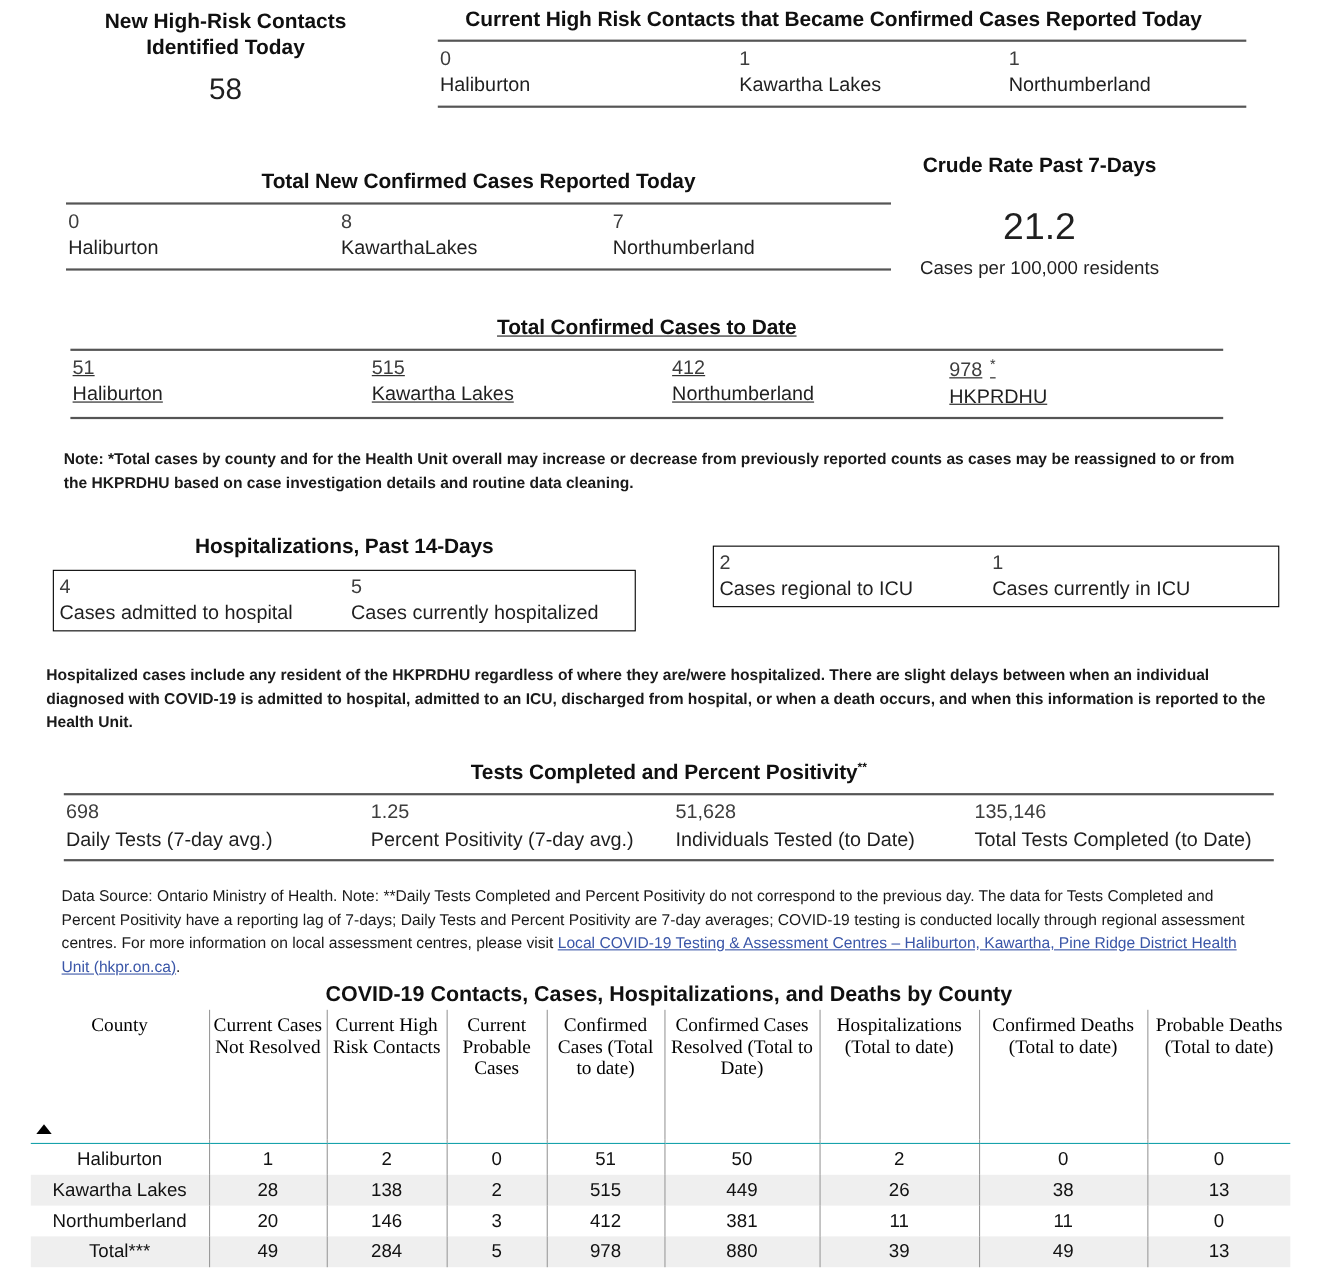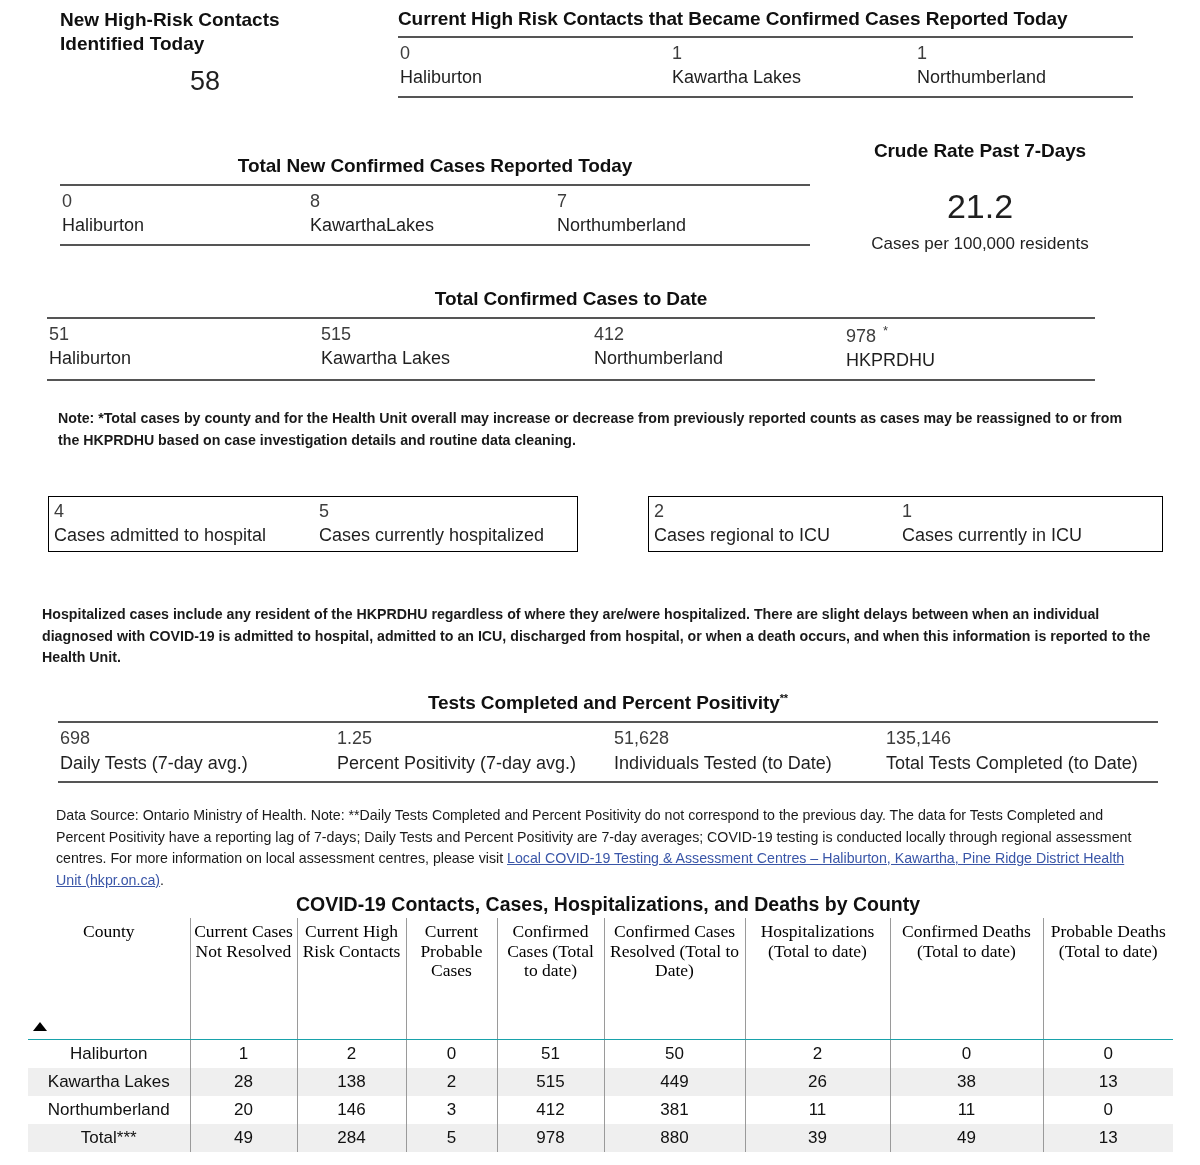--- a/index.html
+++ b/index.html
@@ -72,20 +72,21 @@
   
   .bignum {
     font-size: 31px;
     color: #1f1f1f;
     text-align: center;
     line-height: 1.1;
   }
   .hdr-big {
     font-weight: bold;
     font-size: 19px;
+    text-align: center;
     line-height: 1.28;
     color: #101010;
   }
   .sub-caption {
     font-size: 17px;
     text-align: center;
     color: #1f1f1f;
   }
 
   
@@ -162,21 +163,21 @@
 
 <div class="abs" style="left:60px; top:8px; width:290px;">
   <div class="hdr-big">
     <span>New High-Risk Contacts</span><br>
     <span>Identified Today</span>
   </div>
   <div class="bignum" style="margin-top:10px; font-size:27px;">58</div>
 </div>
 
 <div class="abs" style="left:398px; top:8px; width:735px;">
-  <div class="sect-title" style="text-align:left;">Current High Risk Contacts that Became Confirmed Cases Reported Today</div>
+  <div class="sect-title" style="text-align:left;margin-left:25px;">Current High Risk Contacts that Became Confirmed Cases Reported Today</div>
   <div class="strip" style="margin-top:6px;">
     <div class="strip-row">
       <div class="cell" style="width:272px;">
         <div class="num">0</div>
         <div class="lbl">Haliburton</div>
       </div>
       <div class="cell" style="width:245px;">
         <div class="num">1</div>
         <div class="lbl">Kawartha Lakes</div>
       </div>
@@ -201,27 +202,27 @@
         <div class="lbl">KawarthaLakes</div>
       </div>
       <div class="cell" style="width:250px;">
         <div class="num">7</div>
         <div class="lbl">Northumberland</div>
       </div>
     </div>
   </div>
 </div>
 
-<div class="abs" style="left:845px; top:140px; width:270px;">
+<div class="abs" style="left:810px; top:140px; width:270px;">
   <div class="sect-title">Crude Rate Past 7-Days</div>
   <div class="bignum" style="margin-top:26px; font-size:34px;">21.2</div>
   <div class="sub-caption" style="margin-top:9px;">Cases per 100,000 residents</div>
 </div>
 
-<div class="abs" style="left:47px; top:288px; width:1048px;">
+<div class="abs" style="left:64px; top:288px; width:1048px;text-decoration:underline;">
   <div class="sect-title">Total Confirmed Cases to Date</div>
   <div class="strip" style="margin-top:7px;">
     <div class="strip-row">
       <div class="cell" style="width:272px;">
         <div class="num">51</div>
         <div class="lbl">Haliburton</div>
       </div>
       <div class="cell" style="width:273px;">
         <div class="num">515</div>
         <div class="lbl">Kawartha Lakes</div>
@@ -236,20 +237,21 @@
         </div>
         <div class="lbl">HKPRDHU</div>
       </div>
     </div>
   </div>
 </div>
 
 <div class="abs note bolded" style="left:58px; top:408px; width:1072px;">Note: *Total cases by county and for the Health Unit overall may increase or decrease from previously reported counts as cases may be reassigned to or from the HKPRDHU based on case investigation details and routine data cleaning.</div>
 
 <div class="abs" style="left:48px; top:487px; width:530px;">
+  <div class="sect-title">Hospitalizations, Past 14-Days</div>
   <div class="boxed" style="margin-top:9px; height:56px;">
     <div class="cell" style="width:265px;">
       <div class="num">4</div>
       <div class="lbl">Cases admitted to hospital</div>
     </div>
     <div class="cell" style="width:263px;">
       <div class="num">5</div>
       <div class="lbl">Cases currently hospitalized</div>
     </div>
   </div>

